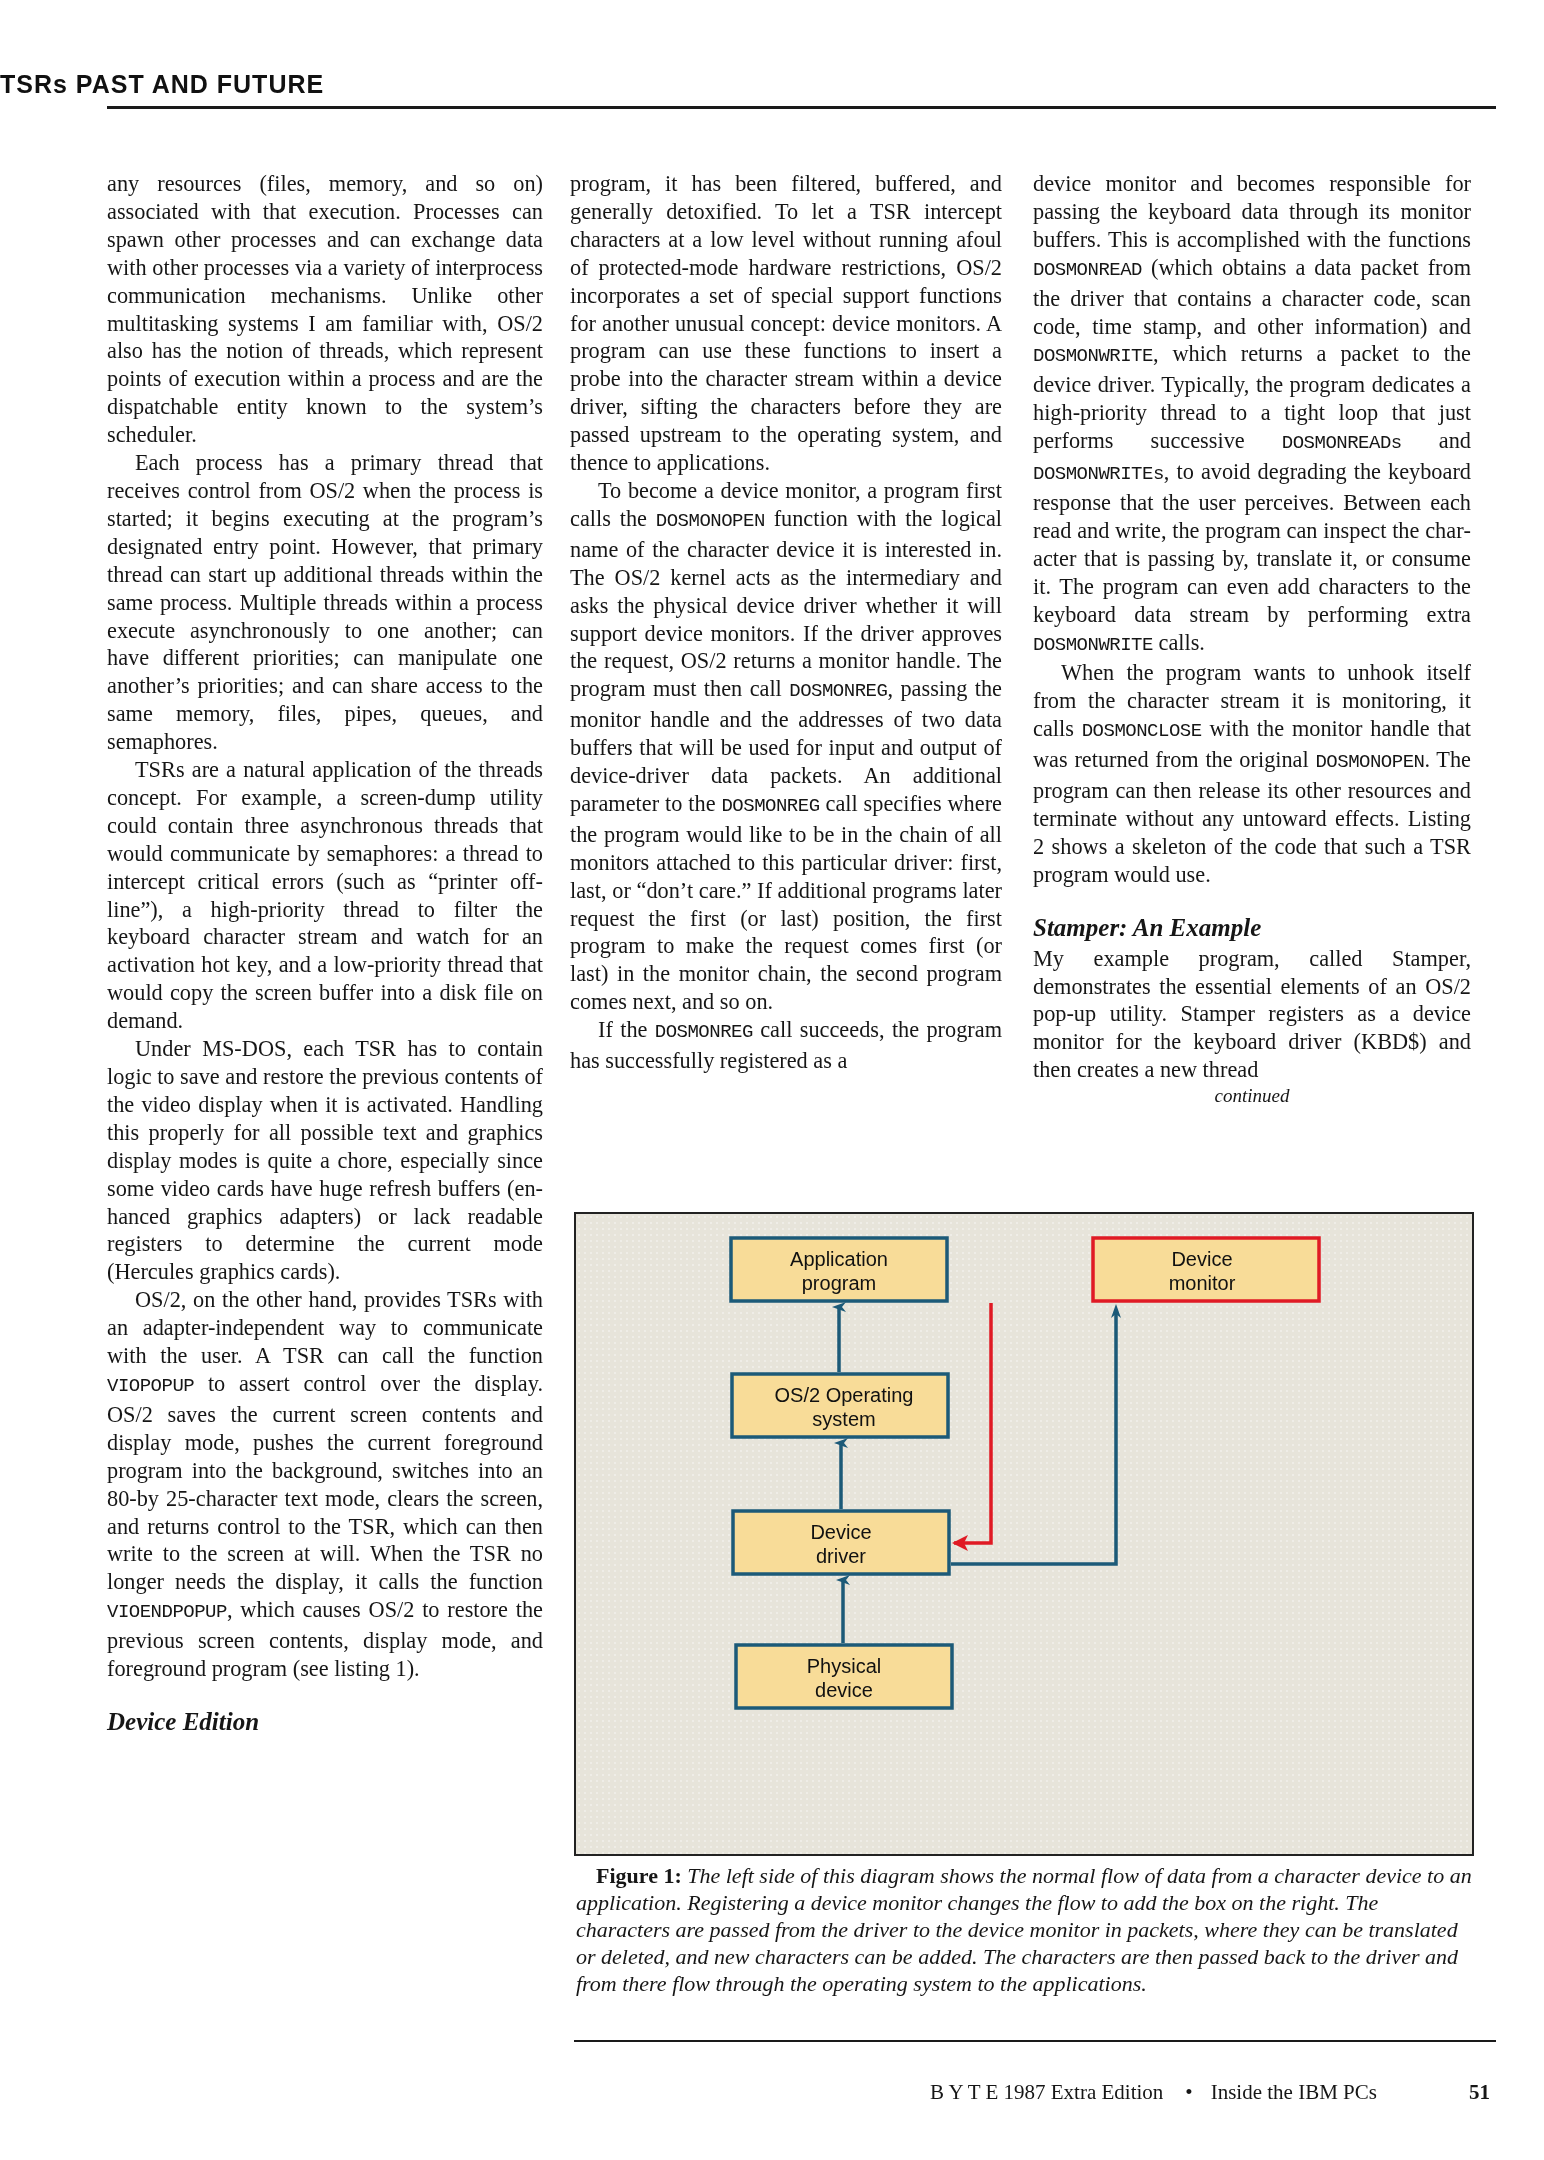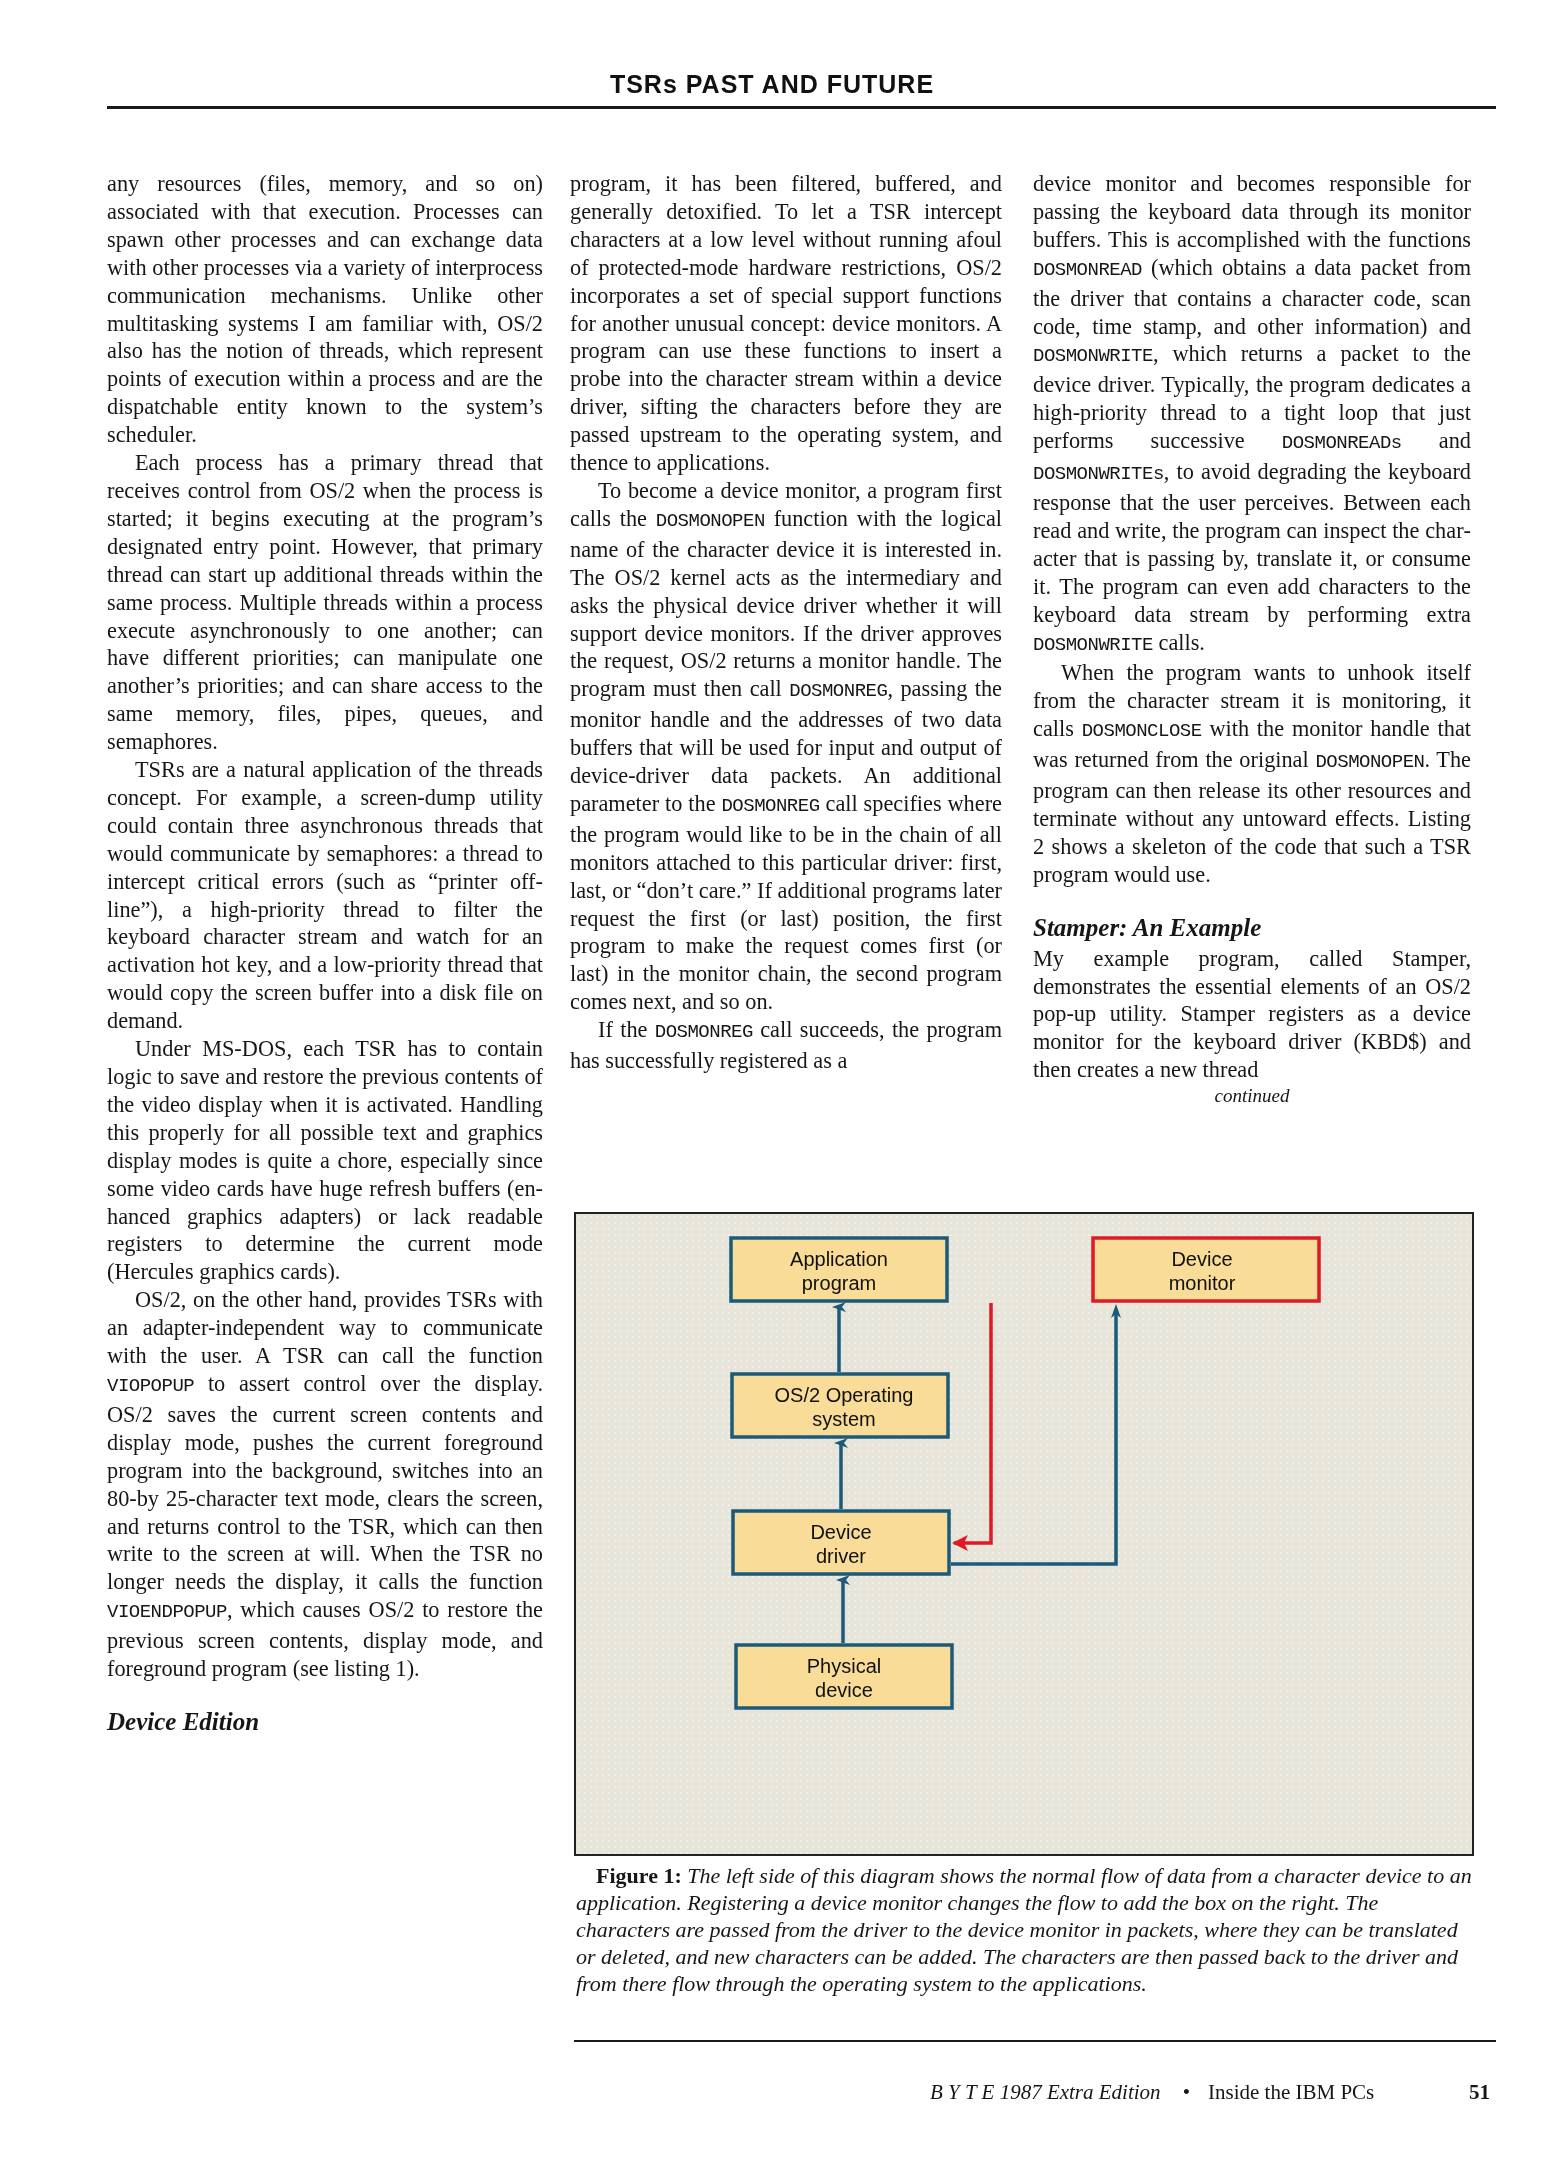--- a/index.html
+++ b/index.html
@@ -2,21 +2,21 @@
 <html><head>
 <meta charset="utf-8">
 <style>
   html, body { margin: 0; padding: 0; }
   body {
     width: 1544px; height: 2160px; background: #ffffff; position: relative;
     font-family: "Liberation Serif", "DejaVu Serif", serif; color: #161616;
     overflow: hidden;
   }
   .header-title {
-    position: absolute; left: 0; width: 1544px; top: 70px; text-align: center;
+    position: absolute; left: 0; width: 1544px; top: 70px; text-align: left;
     font-family: "Liberation Sans", "DejaVu Sans", sans-serif; font-weight: bold;
     font-size: 25px; letter-spacing: 1px; color: #111;
   }
   .header-rule {
     position: absolute; left: 107px; top: 106px; width: 1389px; height: 3px; background: #1a1a1a;
   }
   .col {
     position: absolute; top: 170px; font-size: 22.3px; line-height: 27.9px;
     text-align: justify; hyphens: manual;
   }
@@ -42,21 +42,21 @@
   .caption {
     position: absolute; left: 576px; top: 1862px; width: 900px;
     font-size: 22px; line-height: 27px; font-style: italic;
   }
   .caption .cap-label { font-style: normal; font-weight: bold; margin-left: 20px; }
   .caption-rule { position: absolute; left: 574px; top: 2040px; width: 922px; height: 2px; background: #1a1a1a; }
   .footer {
     position: absolute; top: 2080px; left: 930px; width: 560px;
     font-size: 21px; display: flex; align-items: baseline; white-space: nowrap;
   }
-  .footer .pub { letter-spacing: 0px; font-style: italic; }
+  .footer .pub { letter-spacing: 0px; }
   .footer .bullet { margin: 0 18px 0 22px; }
   .footer .pagenum { margin-left: auto; font-weight: bold; }
 </style>
 </head>
 <body>
 
 <div class="header-title">TSRs PAST AND FUTURE</div>
 <div class="header-rule"></div>
 
 <div class="col col1">

